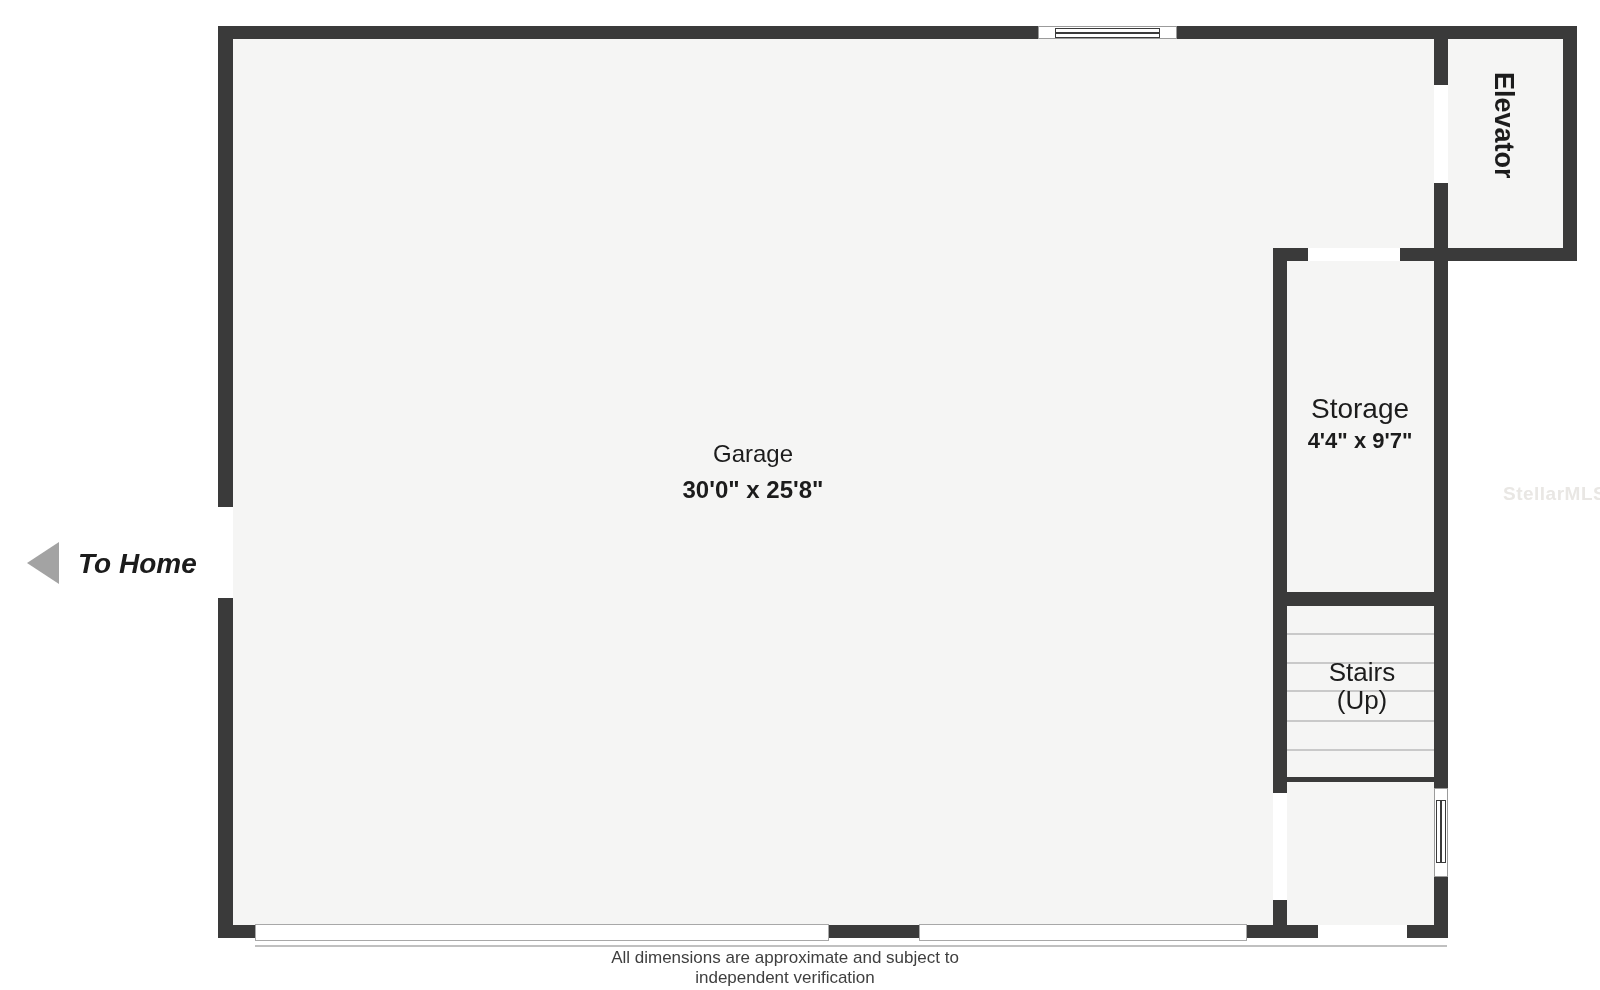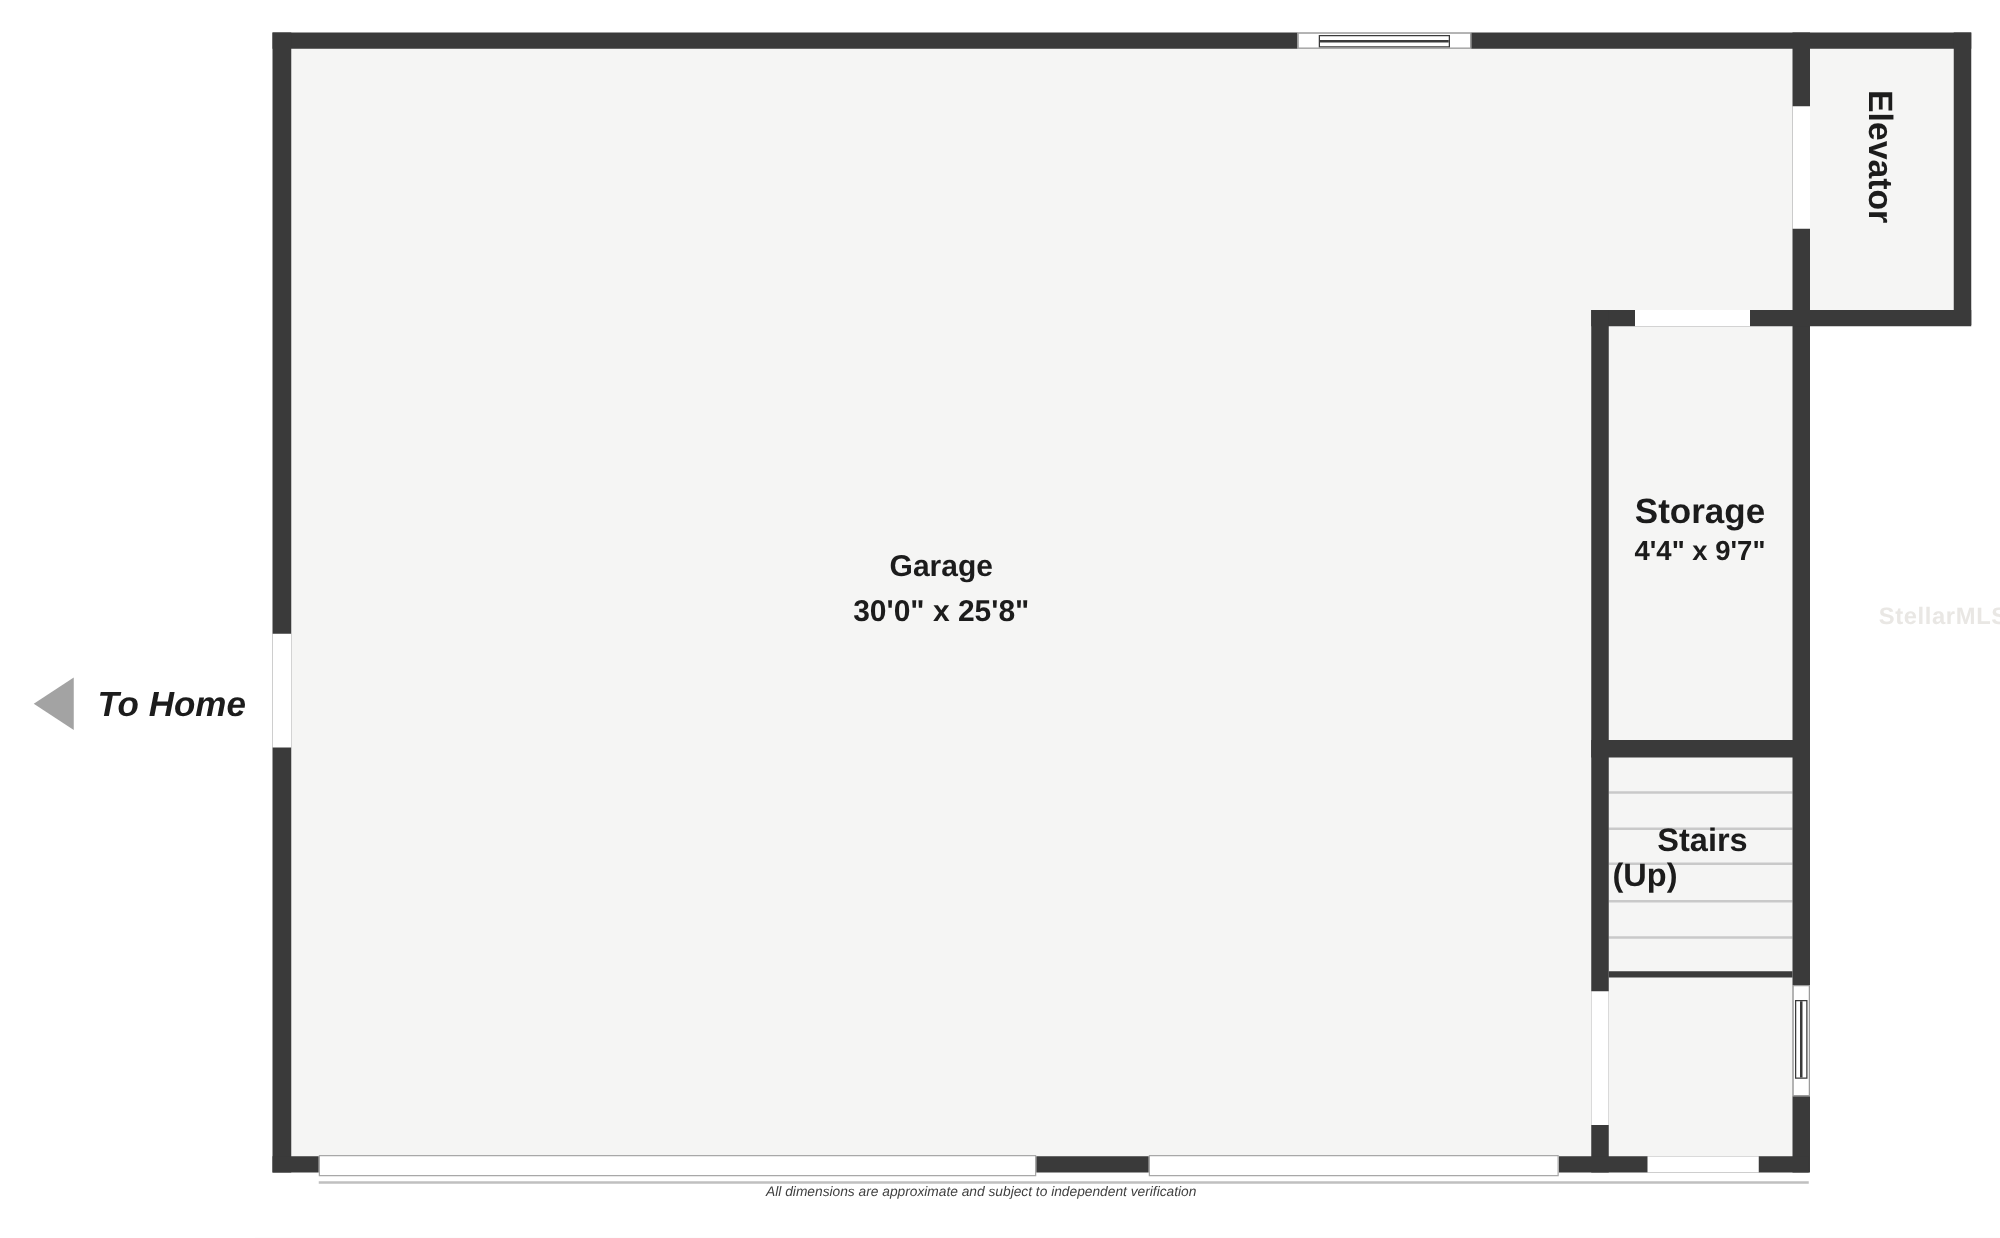--- a/index.html
+++ b/index.html
@@ -21,32 +21,32 @@
   .stage div{position:absolute;box-sizing:border-box;}
   .floor{background:var(--floor);}
   .wall{background:var(--wall);}
   .opening{background:#ffffff;}
   .garage-opening{background:#ffffff;border:1px solid #a8a8a8;}
   .tread{background:var(--tread-line);}
   .win-base{background:#ffffff;border:1px solid #9b9b9b;}
   .win-frame{background:#ffffff;border:1.5px solid var(--wall);}
   .win-frame.h::after{content:"";position:absolute;left:0;right:0;top:50%;height:1.5px;margin-top:-0.75px;background:var(--wall);}
   .win-frame.v::after{content:"";position:absolute;top:0;bottom:0;left:50%;width:1.5px;margin-left:-0.75px;background:var(--wall);}
-  .room-label{text-align:right;font-weight:700;line-height:1.1;white-space:nowrap;transform:translateX(-50%);}
+  .room-label{text-align:right;font-weight:400;line-height:1.1;white-space:nowrap;transform:translateX(-50%);}
   .room-dims{text-align:center;font-weight:600;white-space:nowrap;transform:translateX(-50%);}
   .lbl-garage{font-size:24px;}
   .dims-garage{font-size:24px;}
   .lbl-storage{font-size:28px;}
   .dims-storage{font-size:22px;}
   .lbl-stairs,.lbl-up{font-size:26px;}
   .lbl-elevator{font-size:27px;font-weight:700;writing-mode:vertical-rl;white-space:nowrap;}
   .to-home-text{font-size:28px;font-weight:700;white-space:nowrap;}
   .arrow-left{width:0;height:0;border-top:21px solid transparent;border-bottom:21px solid transparent;border-right:32px solid var(--accent-arrow);}
   .watermark{font-size:19px;font-weight:700;color:var(--watermark);letter-spacing:0.5px;white-space:nowrap;}
-  .disclaimer{font-size:11px;color:var(--disclaimer-text);text-align:center;font-style:italic;}
+  .disclaimer{font-size:17px;color:var(--disclaimer-text);text-align:center;}
   .thinline{background:#c0c0c0;}
 </style>
 </head>
 <body>
 
 <div class="stage">
 
   <div class="floor" style="left:225px;top:32px;width:1216px;height:900px;"></div>
   <div class="floor" style="left:1441px;top:32px;width:129px;height:222px;"></div>
 
@@ -80,21 +80,21 @@
   <div class="win-base" style="left:1434px;top:788px;width:14px;height:89px;"></div>
   <div class="win-frame v" style="left:1436px;top:800px;width:10px;height:63px;"></div>
 
   <div class="room-label lbl-garage" style="left:753px;top:441px;">Garage</div>
   <div class="room-dims dims-garage" style="left:753px;top:476px;">30'0" x 25'8"</div>
 
   <div class="room-label lbl-storage" style="left:1360px;top:394px;">Storage</div>
   <div class="room-dims dims-storage" style="left:1360px;top:428px;">4'4" x 9'7"</div>
 
   <div class="room-label lbl-stairs" style="left:1362px;top:658px;">Stairs</div>
-  <div class="room-label lbl-up" style="left:1316px;top:686px;">(Up)</div>
+  <div class="room-label lbl-up" style="left:1362px;top:686px;">(Up)</div>
 
   <div class="lbl-elevator" style="left:1488px;top:72px;">Elevator</div>
 
   <div class="arrow-left" style="left:27px;top:542px;"></div>
   <div class="to-home-text" style="left:78px;top:548px;font-style:italic;">To Home</div>
 
   <div class="watermark" style="left:1503px;top:483px;">StellarMLS</div>
   <div class="disclaimer" style="left:585px;top:948px;width:400px;">All dimensions are approximate and subject to independent verification</div>
 
 </div>

